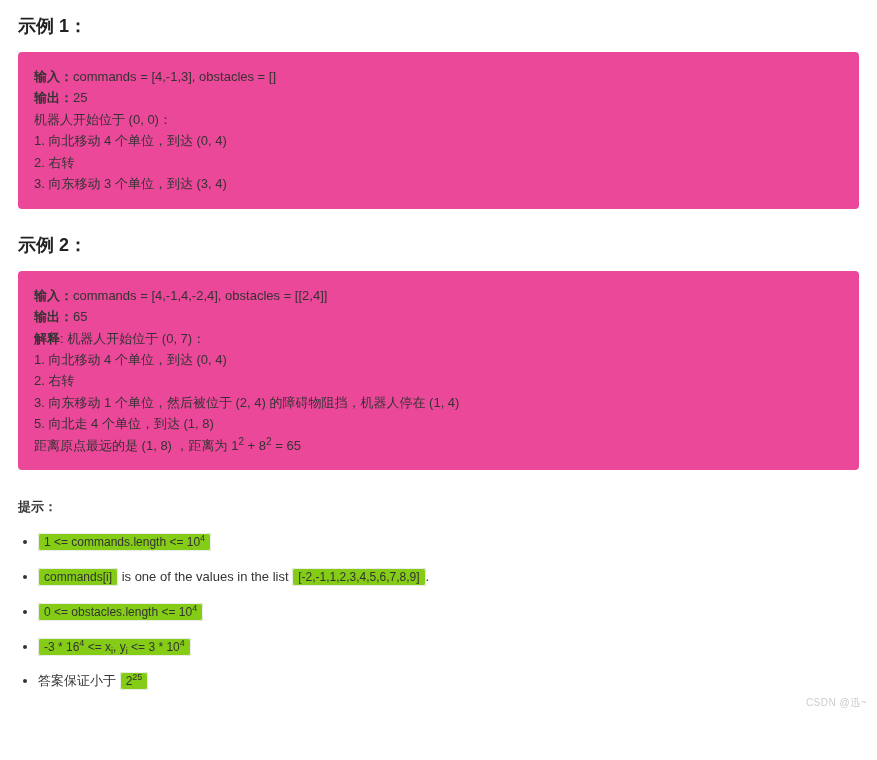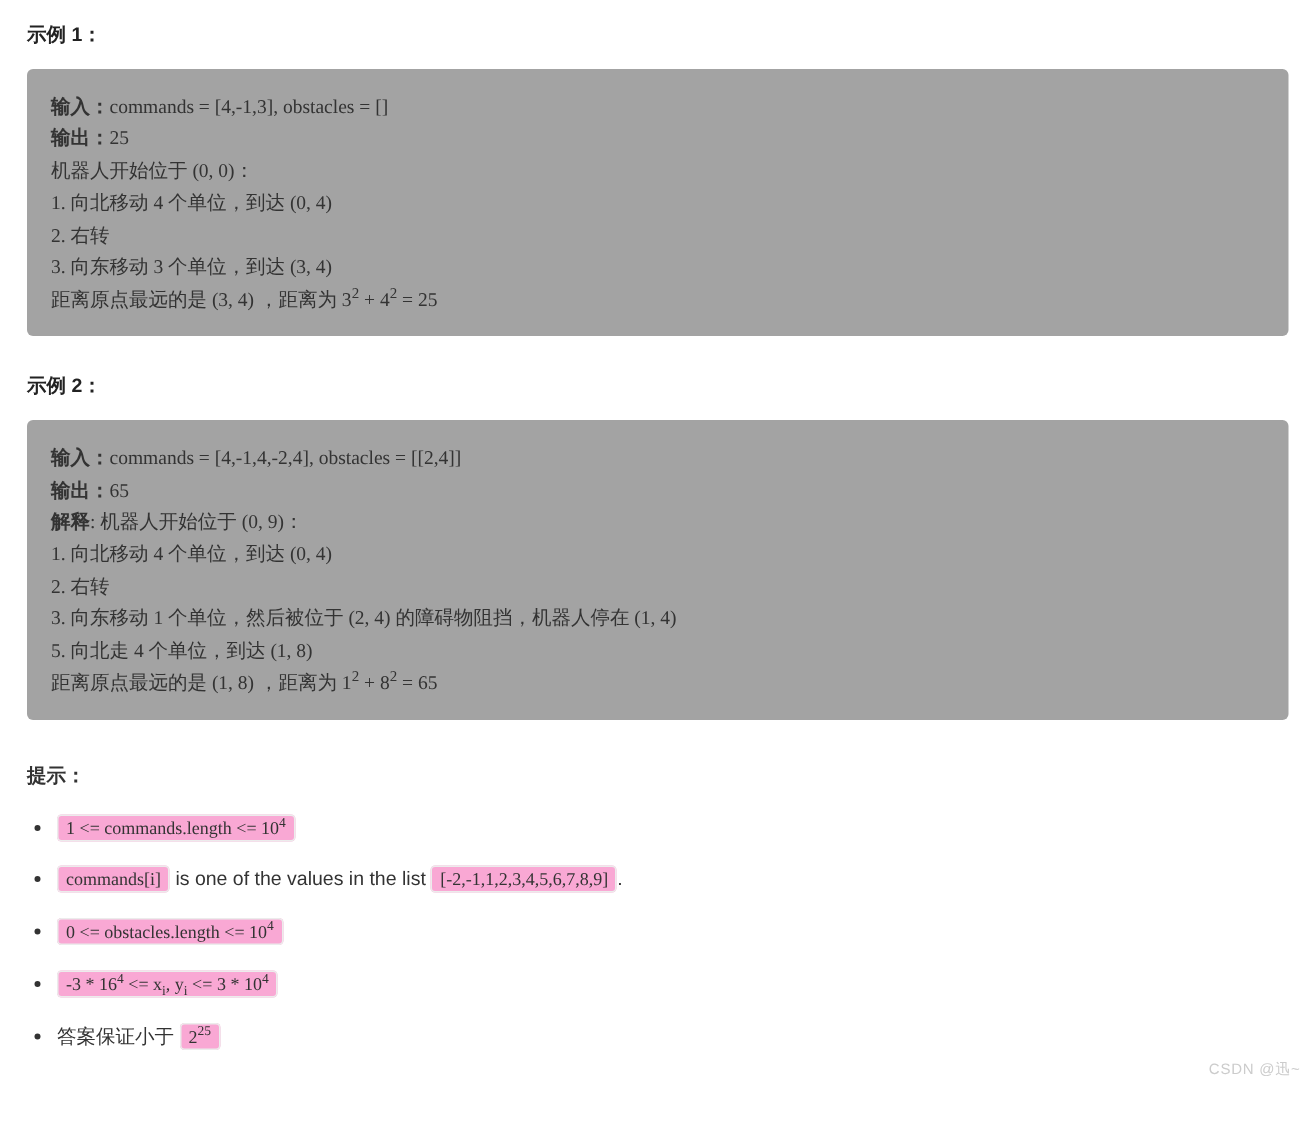--- a/index.html
+++ b/index.html
@@ -10,50 +10,50 @@
     font-size: 13px;
     color: #333;
     background: #fff;
     width: 877px;
     position: relative;
   }
   .heading {
     font-weight: 700;
     color: #222;
     margin: 0 0 14px 0;
-    font-size: 13px;
+    font-size: 18px;
   }
   .code-block {
-    background: #a3a3a3;
+    background: #ec4899;
     border-radius: 4px;
     padding: 14px 16px 14px 16px;
     margin: 0 0 24px 0;
-    font-family: Liberation Serif, serif;
+    font-family: Liberation Sans, sans-serif;
     line-height: 1.65;
     color: #333;
   }
   .code-block .row { display: block; }
   .b { font-weight: 700; }
   sup.sup { font-size: 10px; vertical-align: super; line-height: 0; }
   .hints-title {
     font-weight: 700;
     margin: 28px 0 16px 0;
   }
   ul.hints {
     list-style: disc;
     padding-left: 20px;
     margin: 0;
   }
   ul.hints li {
     margin: 0 0 14px 0;
     line-height: 1.6;
   }
   .inline-code {
-    font-family: Liberation Serif, serif;
-    background: #f9a8d4;
+    font-family: Liberation Sans, sans-serif;
+    background: #84cc16;
     border: 1px solid #ececec;
     border-radius: 3px;
     padding: 1px 5px;
     font-size: 12px;
     color: #333;
   }
   .inline-code sup, .inline-code sub { font-size: 9px; line-height: 0; }
   .inline-code sub { vertical-align: sub; }
   .watermark {
     position: absolute;
@@ -72,35 +72,32 @@
   <span class="row">
     <span class="b">输入：</span><span>commands = [4,-1,3], obstacles = []</span>
   </span>
   <span class="row">
     <span class="b">输出：</span><span>25</span>
   </span>
   <span class="row">机器人开始位于 (0, 0)：</span>
   <span class="row">1. 向北移动 4 个单位，到达 (0, 4)</span>
   <span class="row">2. 右转</span>
   <span class="row">3. 向东移动 3 个单位，到达 (3, 4)</span>
-  <span class="row">
-    <span>距离原点最远的是 (3, 4) ，距离为 3</span><sup class="sup">2</sup><span> + 4</span><sup class="sup">2</sup><span> = 25</span>
-  </span>
 </div>
 
 <div class="heading">示例 2：</div>
 <div class="code-block">
   <span class="row">
     <span class="b">输入：</span><span>commands = [4,-1,4,-2,4], obstacles = [[2,4]]</span>
   </span>
   <span class="row">
     <span class="b">输出：</span><span>65</span>
   </span>
   <span class="row">
-    <span class="b">解释</span><span>: 机器人开始位于 (0, 9)：</span>
+    <span class="b">解释</span><span>: 机器人开始位于 (0, 7)：</span>
   </span>
   <span class="row">1. 向北移动 4 个单位，到达 (0, 4)</span>
   <span class="row">2. 右转</span>
   <span class="row">3. 向东移动 1 个单位，然后被位于 (2, 4) 的障碍物阻挡，机器人停在 (1, 4)</span>
   <span class="row">5. 向北走 4 个单位，到达 (1, 8)</span>
   <span class="row">
     <span>距离原点最远的是 (1, 8) ，距离为 1</span><sup class="sup">2</sup><span> + 8</span><sup class="sup">2</sup><span> = 65</span>
   </span>
 </div>
 

